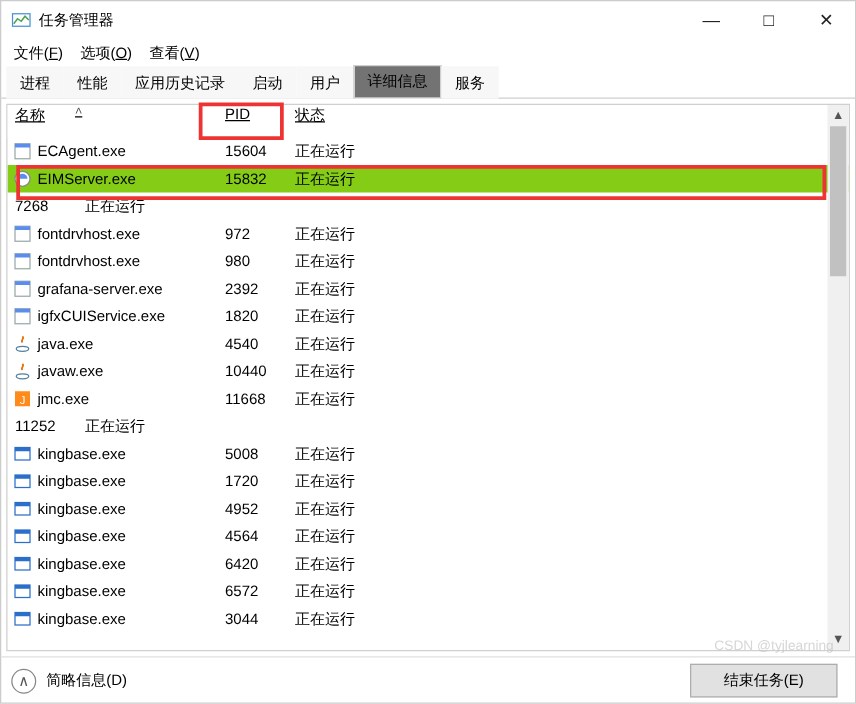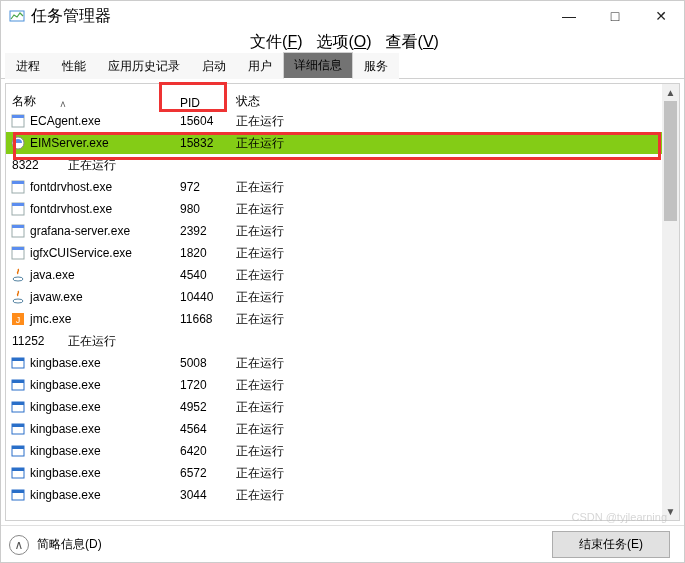--- a/index.html
+++ b/index.html
@@ -1,31 +1,31 @@
 <!DOCTYPE html>
 <html><head>
 <meta charset="utf-8">
 <style>
   * { box-sizing: border-box; margin: 0; padding: 0; font-family: "Microsoft YaHei", "Segoe UI", sans-serif; }
   body { width: 685px; height: 563px; background: #fff; overflow: hidden; border: 1px solid #ccc; }
   .titlebar { height: 30px; display: flex; align-items: center; padding-left: 8px; }
   .titlebar .icon { width: 16px; height: 16px; margin-right: 6px; }
-  .titlebar .title { font-size: 16px; flex: 1; }
+  .titlebar .title { font-size: 12px; flex: 1; }
   .winbtns { display: flex; }
   .winbtn { width: 46px; height: 30px; display: flex; align-items: center; justify-content: center; font-size: 14px; color: #222; }
-  .menubar { height: 22px; display: flex; align-items: center; padding-left: 4px; font-size: 16px; gap: 2px; justify-content: center; }
+  .menubar { height: 22px; display: flex; align-items: center; padding-left: 4px; font-size: 12px; gap: 2px; }
   .menubar span { padding: 2px 6px; }
   .menubar u { text-decoration: underline; }
   .tabs { height: 26px; display: flex; align-items: flex-end; border-bottom: 1px solid #d0d0d0; padding-left: 4px; font-size: 12px; }
   .tab { padding: 4px 10px 4px; border: 1px solid transparent; border-bottom: none; position: relative; top: 1px; background: #f7f7f7; }
   .tab.active { background: #737373; border-color: #d0d0d0; border-bottom: 1px solid #fff; }
   .content { height: 438px; position: relative; border: 1px solid #d0d0d0; margin: 4px; }
   .table-wrap { position: absolute; inset: 0; overflow: hidden; }
   .thead { display: flex; height: 26px; align-items: center; font-size: 12px; background: #fff; }
-  .th { padding-left: 6px; height: 100%; display: flex; align-items: flex-end; border-right: 1px solid transparent; }
+  .th { padding-left: 6px; height: 100%; display: flex; align-items: flex-start; border-right: 1px solid transparent; text-decoration: underline; }
   .th.name { width: 168px; }
   .th.pid { width: 56px; }
   .th.status { flex: 1; }
   .sort-arrow { margin-left: 24px; font-size: 10px; color: #555; }
   .tbody { font-size: 12px; }
   .row { display: flex; height: 22px; align-items: center; }
   .row .cell-name { width: 168px; padding-left: 4px; display: flex; align-items: center; gap: 4px; overflow: hidden; white-space: nowrap; text-align: center; }
   .row .cell-pid { width: 56px; padding-left: 6px; }
   .row .cell-status { flex: 1; padding-left: 6px; }
   .row.selected { background: #84cc16; }
@@ -107,21 +107,21 @@
             <span class="picon"><svg viewBox="0 0 16 16">
                 <circle cx="8" cy="8" r="6" fill="#fff" stroke="#888"></circle>
                 <path d="M4 8a4 4 0 0 1 8 0" fill="#5b8def"></path>
               </svg></span>
             <span>EIMServer.exe</span>
           </div>
           <div class="cell-pid">15832</div>
           <div class="cell-status">正在运行</div>
         </div>
         <div class="row">
-          <div class="cell-pid">8322</div>
+          <div class="cell-pid">7268</div>
           <div class="cell-status">正在运行</div>
         </div>
         <div class="row">
           <div class="cell-name">
             <span class="picon"><svg viewBox="0 0 16 16">
                 <rect x="2" y="2" width="12" height="12" fill="#fff" stroke="#9aa"></rect>
                 <rect x="2" y="2" width="12" height="3" fill="#5b8def"></rect>
               </svg></span>
             <span>fontdrvhost.exe</span>
           </div>

